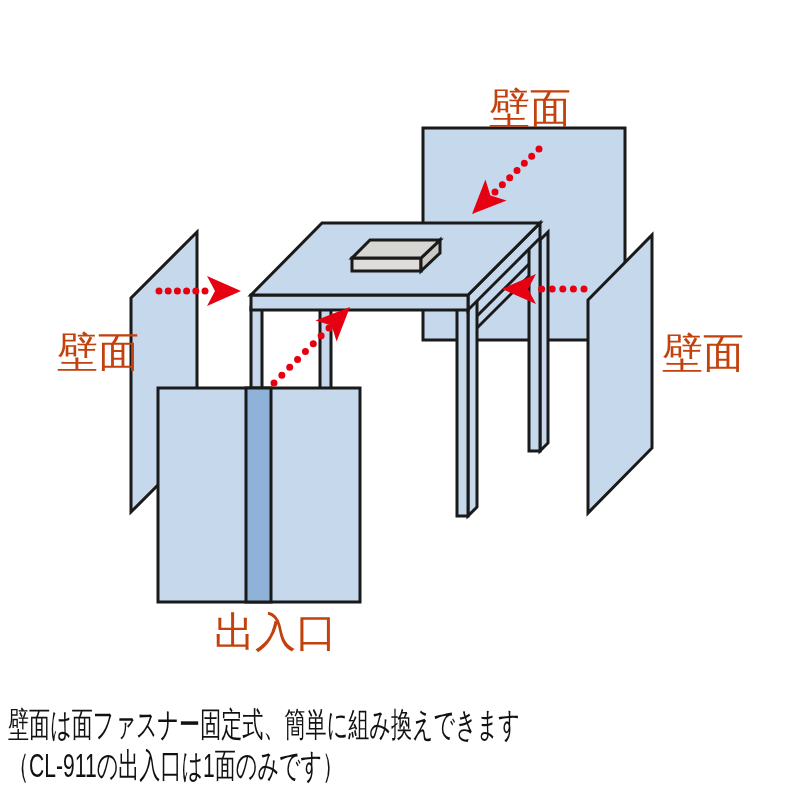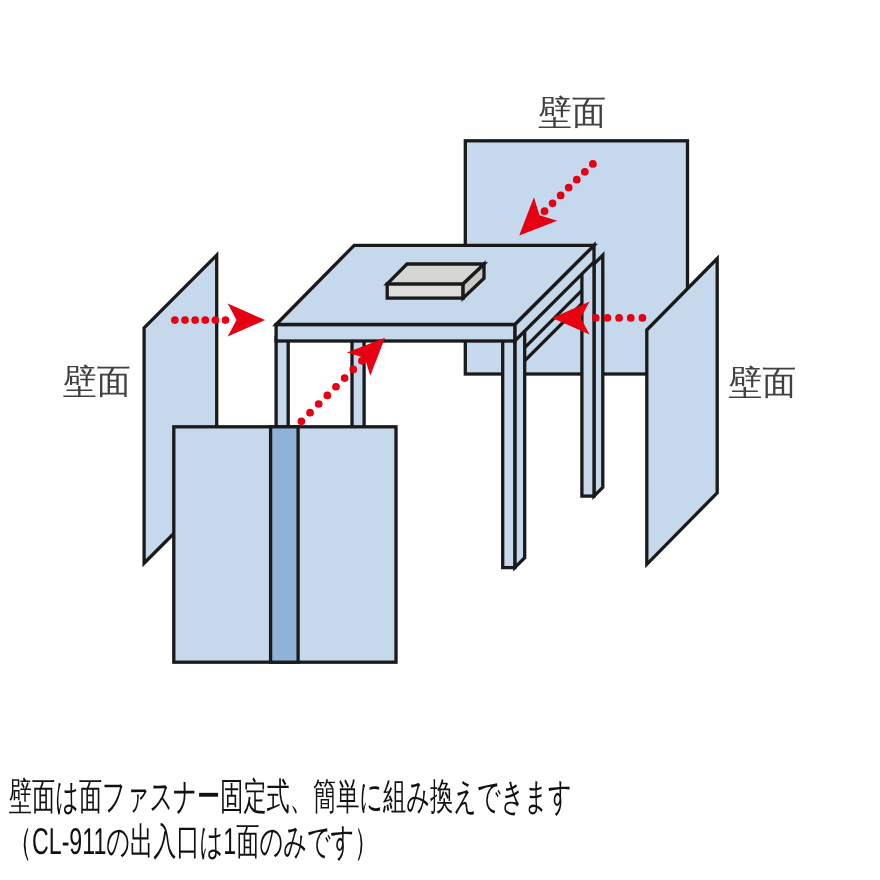--- a/index.html
+++ b/index.html
@@ -15,24 +15,24 @@
   .shape{stroke:var(--outline-black,#1a1a1a);stroke-width:3;stroke-linejoin:miter;}
   .blue{fill:var(--panel-blue,#c5d8ec);}
   .darkblue{fill:var(--gap-blue,#8fb2d9);}
   .gray-top{fill:var(--box-gray-top,#d6d6d3);}
   .gray-front{fill:var(--box-gray-front,#dedddc);}
   .gray-side{fill:var(--box-gray-side,#cac9c6);}
   .red{fill:var(--arrow-red,#e60012);stroke:none;}
   .dots{stroke:var(--arrow-red,#e60012);stroke-width:7;stroke-linecap:round;fill:none;}
   .diagram-label{
     position:absolute;
-    font-size:31px;
+    font-size:41px;
     line-height:1.1;
     white-space:nowrap;
-    color:#404040;
+    color:#c2410c;
   }
   .caption-line{
     position:absolute;
     left:8px;
     font-size:34px;
     line-height:1.2;
     white-space:nowrap;
     transform:scaleX(0.62);
     transform-origin:0 0;
     color:#111;
@@ -88,17 +88,18 @@
     </g>
     <g>
       <line x1="274" y1="383" x2="329" y2="328" stroke-dasharray="0 11.11" class="dots"></line>
       <polygon points="350,307 315.4,320.4 331.6,325.4 336.6,341.6" class="red"></polygon>
     </g>
   </svg>
 
   <div class="diagram-label" style="left:489px;top:86px;">壁面</div>
   <div class="diagram-label" style="left:57px;top:330px;">壁面</div>
   <div class="diagram-label" style="left:662px;top:331px;">壁面</div>
+  <div class="diagram-label" style="left:214px;top:610px;">出入口</div>
 
   <div class="caption-line" style="top:704px;">壁面は面ファスナー固定式、簡単に組み換えできます</div>
   <div class="caption-line" style="top:745px;">（CL-911の出入口は1面のみです）</div>
 
 </div>
 
 </body></html>

